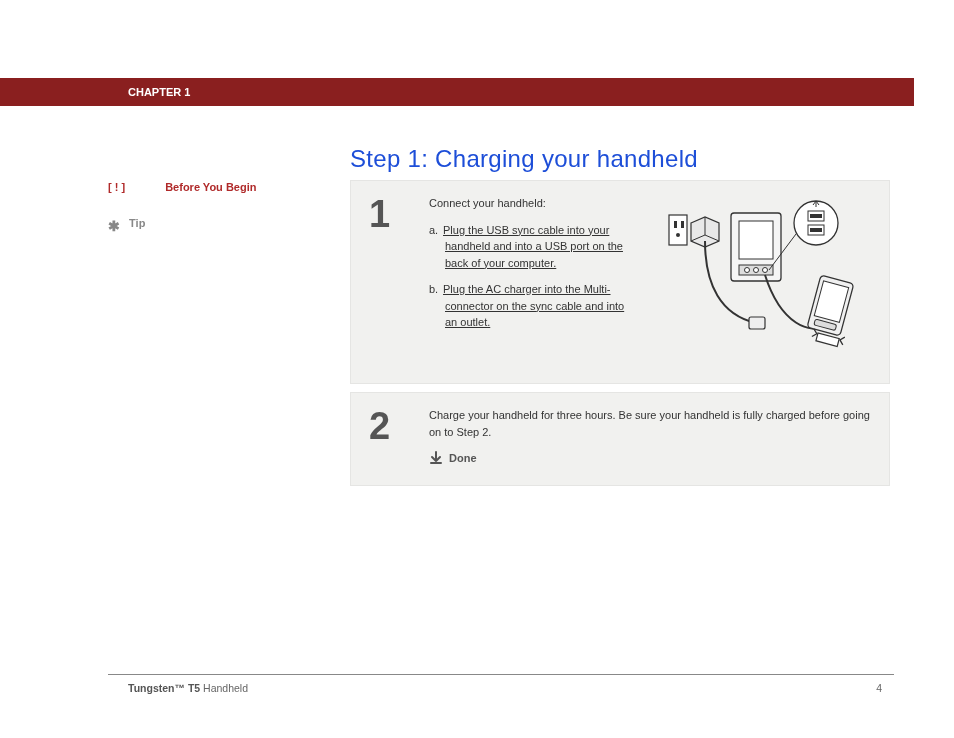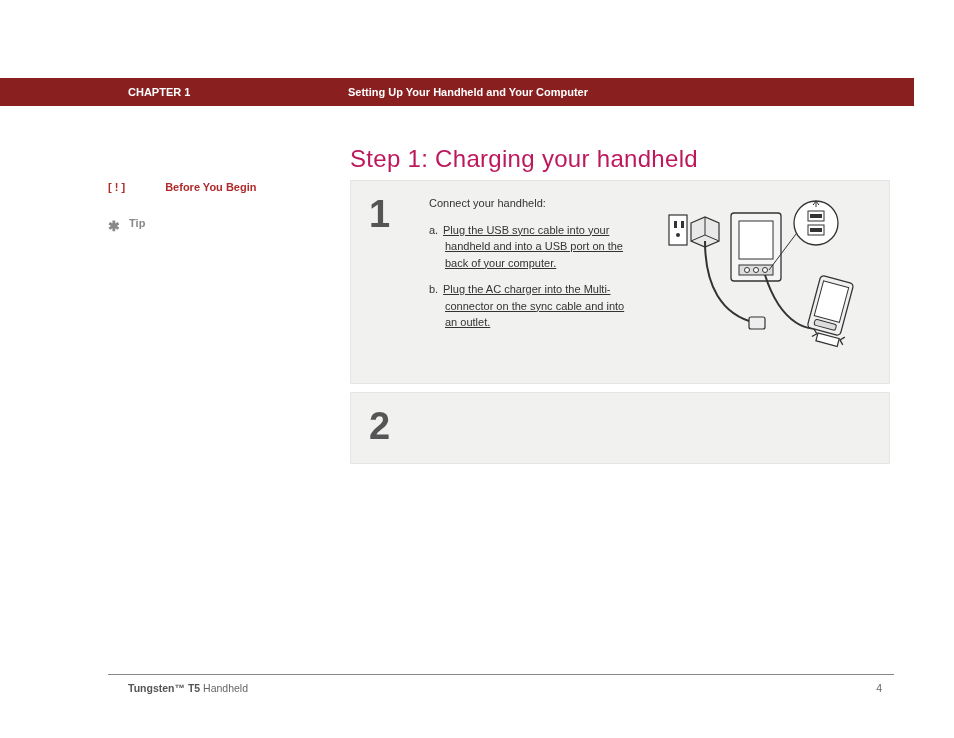--- a/index.html
+++ b/index.html
@@ -36,21 +36,21 @@
   .header-chapter { margin-left: 20px; width: 220px; }
   .header-section { }
   .header-white-right { width: 40px; background: #fff; }
 
   .page-title {
     position: absolute;
     top: 145px;
     left: 350px;
     font-size: 24px;
     font-weight: normal;
-    color: #be185d;
+    color: #1d4ed8;
     letter-spacing: 0.3px;
   }
 
   .sidebar {
     position: absolute;
     top: 180px;
     left: 108px;
     width: 210px;
     font-size: 11px;
     line-height: 1.45;
@@ -160,21 +160,20 @@
   .footer-left .bold { font-weight: bold; color: #555;}
   .footer-page { color: #666; }
 </style>
 </head>
 <body>
 
 <div class="header-bar">
   <div class="header-red-left"></div>
   <div class="header-red-main">
     <span class="header-chapter">CHAPTER 1</span>
-    <span class="header-section">Setting Up Your Handheld and Your Computer</span>
   </div>
   <div class="header-white-right"></div>
 </div>
 
 <h1 class="page-title">Step 1: Charging your handheld</h1>
 
 <div class="sidebar">
   <div class="note-block">
     <span class="note-marker">[ ! ]</span>
     <span class="note-title">Before You Begin</span>
@@ -239,20 +238,31 @@
           <path d="M-5 -3 l4 4 l-4 4 M27 -3 l-4 4 l4 4" fill="none" stroke="#333" stroke-width="1.3"></path>
         </g>
 
         <rect x="88" y="122" width="16" height="12" rx="2" fill="#eee" stroke="#333" stroke-width="1.2"></rect>
       </svg>
     </div>
   </div>
 
   <div class="step-box">
     <div class="step-num">2</div>
+    <div class="step-content">
+      <div>Charge your handheld for three hours. Be sure your handheld is fully charged before going on to Step 2.</div>
+      <div class="done-row">
+        <span class="done-icon">
+          <svg width="14" height="14" viewBox="0 0 14 14">
+            <path d="M7 1 L7 10 M3 6 L7 10 L11 6 M2 12 L12 12" fill="none" stroke="#555" stroke-width="2" stroke-linecap="round" stroke-linejoin="round"></path>
+          </svg>
+        </span>
+        <span>Done</span>
+      </div>
+    </div>
   </div>
 
 </div>
 
 <div class="footer-rule"></div>
 <div class="footer">
   <span class="footer-left">
     <span class="bold">Tungsten™ T5</span><span> Handheld</span>
   </span>
   <span class="footer-page">4</span>

